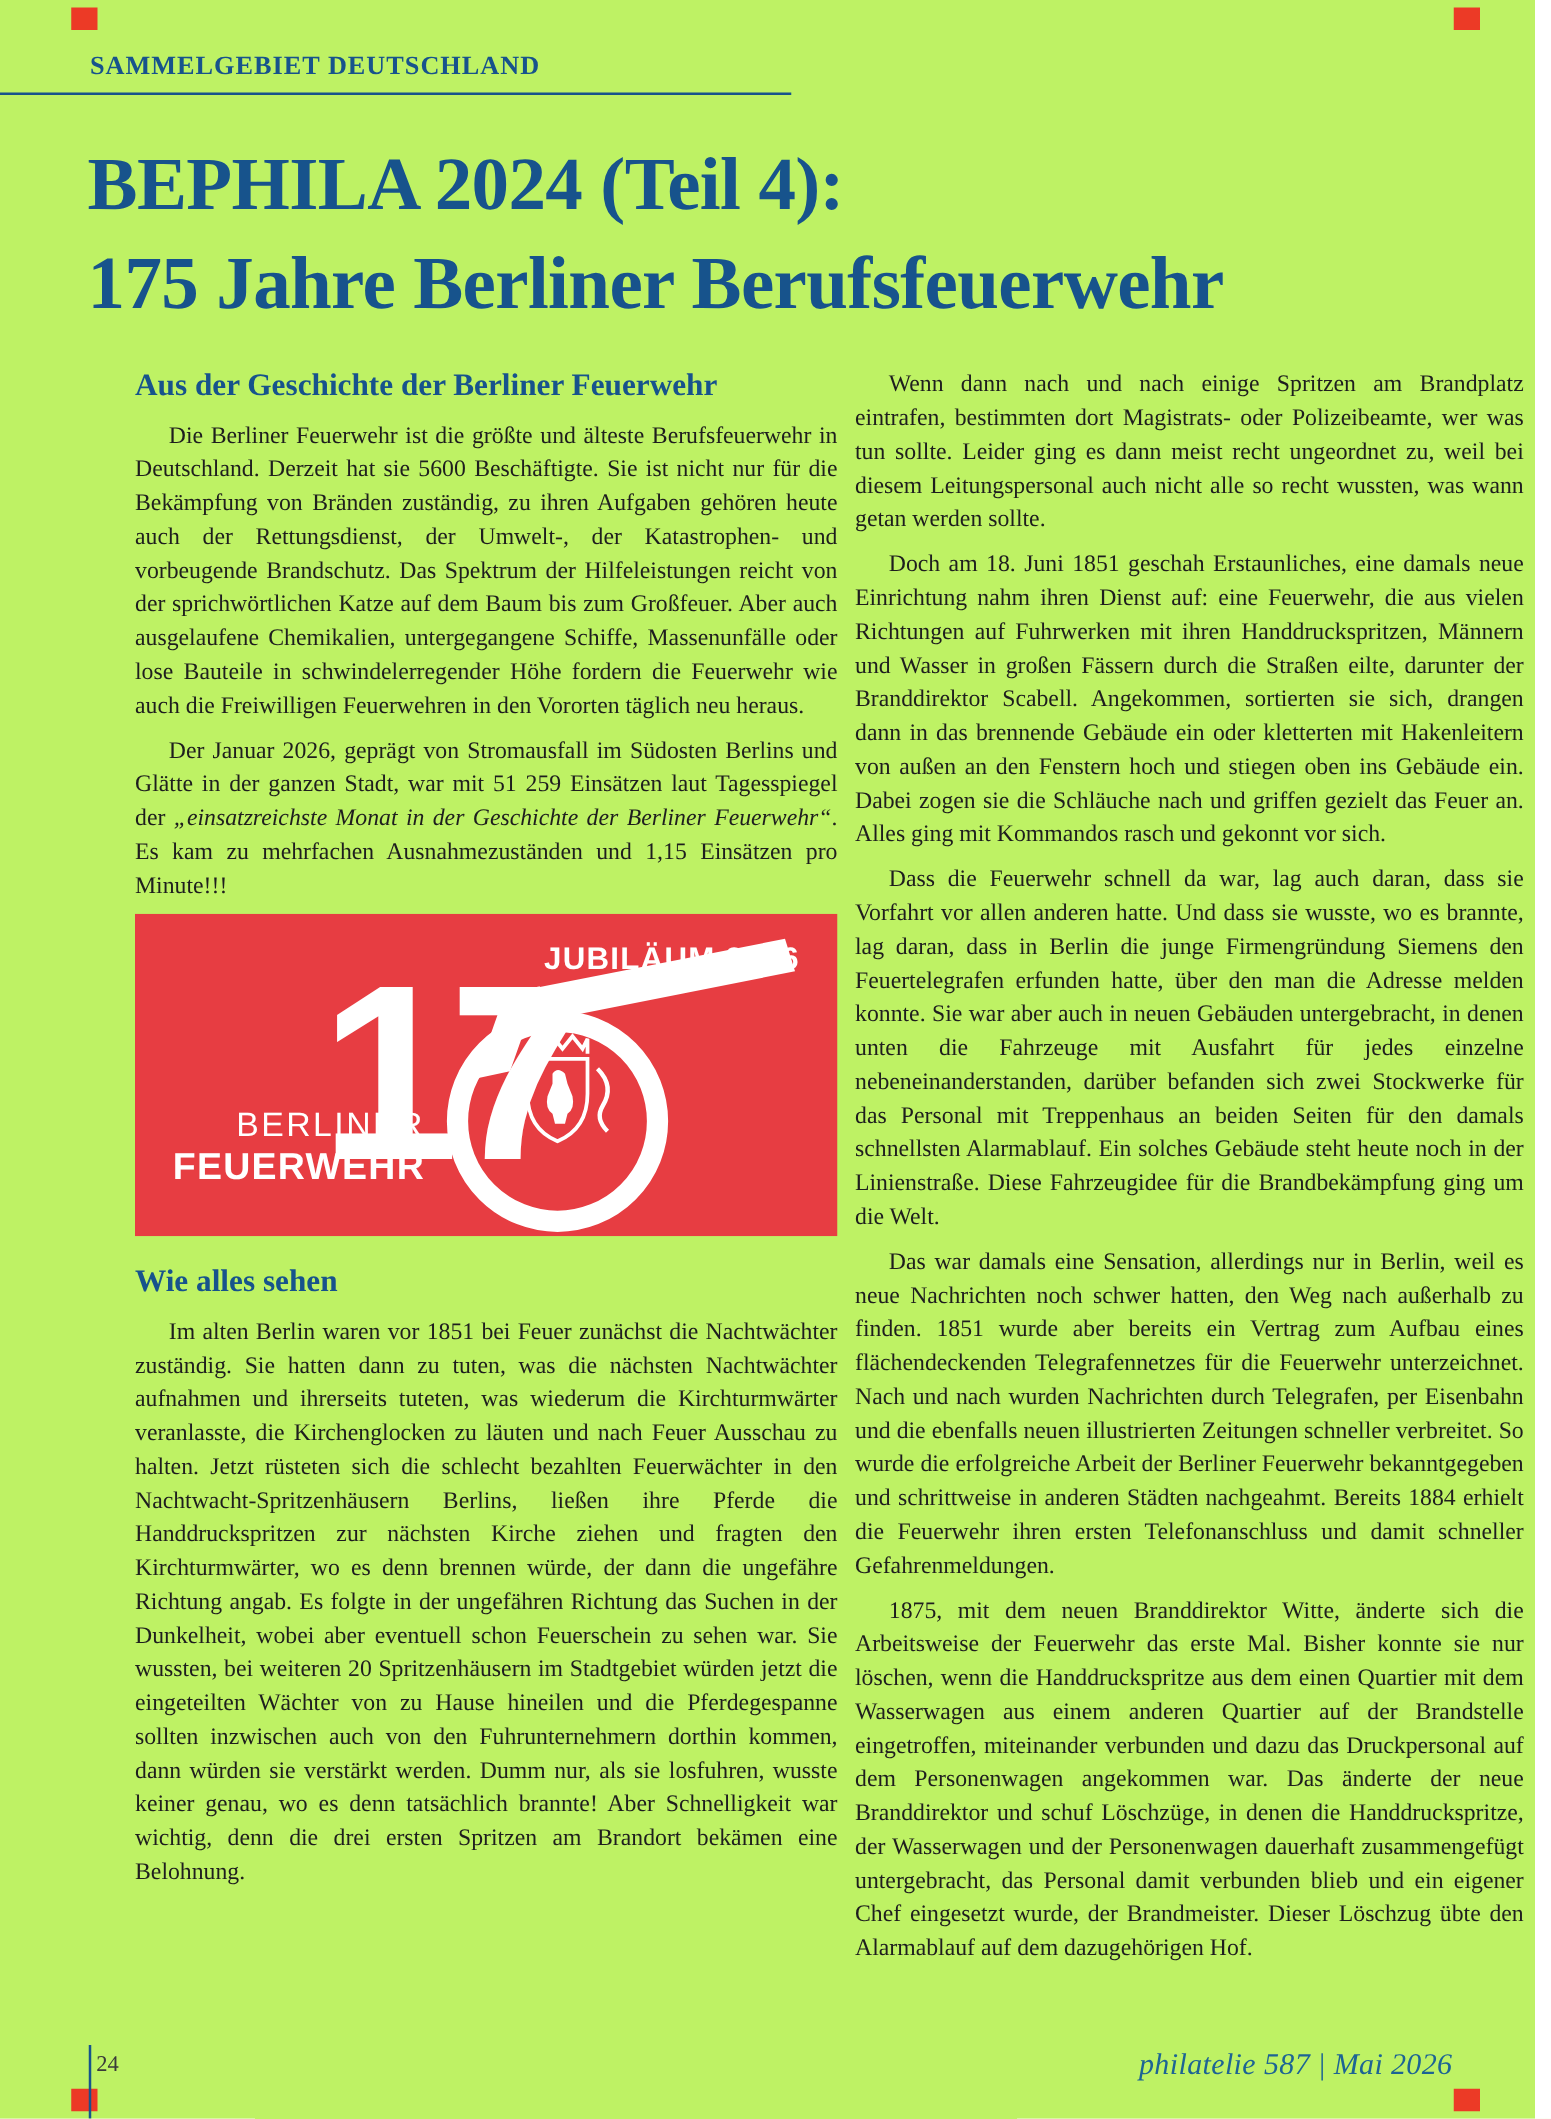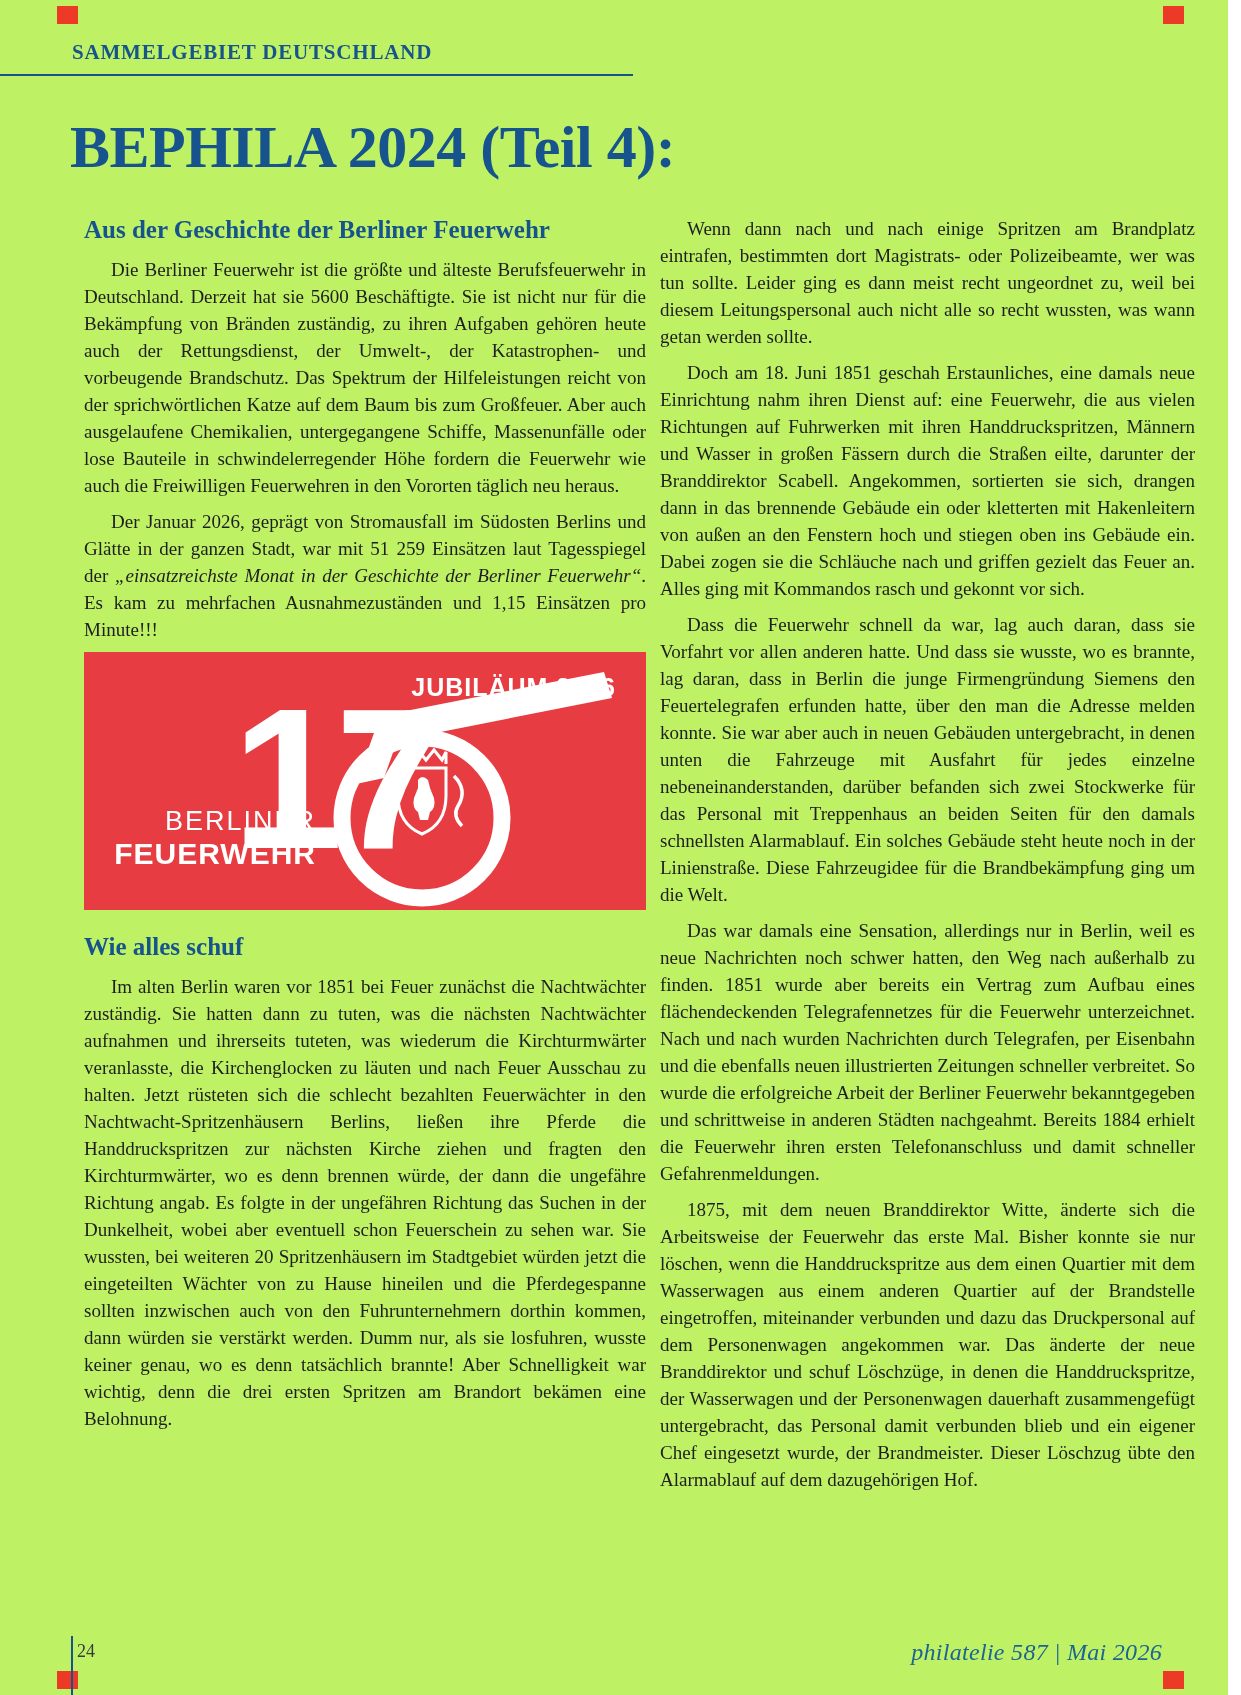--- a/index.html
+++ b/index.html
@@ -19,21 +19,21 @@
     margin:40px 0 0 72px; font-size:21px; font-weight:bold; letter-spacing:0.8px;
     color:#17538c; font-family:"Liberation Serif", serif;
   }
   .header-rule { margin-top:9px; width:633px; height:2px; background:#17538c; }
 
   h1.title {
     margin:32px 0 0 70px; color:#17538c; font-weight:bold;
     font-size:60px; line-height:79px; letter-spacing:-0.5px; width:1130px;
   }
 
-  .cols { display:flex; gap:14px; margin:28px 0 0 84px; width:1111px; }
+  .cols { display:flex; gap:14px; margin:28px 0 0 108px; width:1111px; }
   .col-left  { width:562px; }
   .col-right { width:535px; }
 
   h2.subhead {
     color:#17538c; font-size:25px; font-weight:bold; margin:0 0 11px 0; line-height:30px;
   }
   h2.subhead.second { margin-top:22px; }
 
   p.body {
     font-size:19px; line-height:27px; text-align:justify; text-indent:27px;
@@ -61,20 +61,21 @@
   <div class="corner tl"></div>
   <div class="corner tr"></div>
   <div class="corner bl"></div>
   <div class="corner br"></div>
 
   <div class="kicker">SAMMELGEBIET DEUTSCHLAND</div>
   <div class="header-rule"></div>
 
   <h1 class="title">
     <span>BEPHILA 2024 (Teil 4):</span><br>
+    <span>175 Jahre Berliner Berufsfeuerwehr</span>
   </h1>
 
   <div class="cols">
 
     <div class="col-left">
       <h2 class="subhead">Aus der Geschichte der Berliner Feuerwehr</h2>
       <p class="body">Die Berliner Feuerwehr ist die größte und älteste Berufsfeuerwehr in Deutschland. Derzeit hat sie 5600 Beschäftigte. Sie ist nicht nur für die Bekämpfung von Bränden zuständig, zu ihren Aufgaben gehören heute auch der Rettungsdienst, der Umwelt-, der Katastrophen- und vorbeugende Brandschutz. Das Spektrum der Hilfeleistungen reicht von der sprichwörtlichen Katze auf dem Baum bis zum Großfeuer. Aber auch ausgelaufene Chemikalien, untergegangene Schiffe, Massenunfälle oder lose Bauteile in schwindelerregender Höhe fordern die Feuerwehr wie auch die Freiwilligen Feuerwehren in den Vororten täglich neu heraus.</p>
       <p class="body"><span>Der Januar 2026, geprägt von Stromausfall im Südosten Berlins und Glätte in der ganzen Stadt, war mit 51 259 Einsätzen laut Tagesspiegel der </span><em>„einsatzreichste Monat in der Geschichte der Berliner Feuerwehr“</em><span>. Es kam zu mehrfachen Ausnahmezuständen und 1,15 Einsätzen pro Minute!!!</span></p>
 
       <figure class="logo">
@@ -97,21 +98,21 @@
             <path d="M334,128 q4,-6 10,0 l2,8 l4,10 q2,10 -4,14 l-2,8 h-8 l-2,-8 q-6,-4 -4,-14 l4,-10 z" fill="#ffffff" stroke="none"></path>
             <path d="M306,124 q-14,14 -4,30 q6,10 -4,20" stroke-width="3.5"></path>
             <path d="M370,124 q14,14 4,30 q-6,10 4,20" stroke-width="3.5"></path>
           </g>
 
           <text x="232" y="178" text-anchor="end" fill="#ffffff" font-family="Liberation Sans, sans-serif" font-size="27" font-weight="normal" letter-spacing="2">BERLINER</text>
           <text x="232" y="212" text-anchor="end" fill="#ffffff" font-family="Liberation Sans, sans-serif" font-size="30" font-weight="bold" letter-spacing="1">FEUERWEHR</text>
         </svg>
       </figure>
 
-      <h2 class="subhead second">Wie alles schuf</h2>
+      <h2 class="subhead second">Wie alles sehen</h2>
       <p class="body">Im alten Berlin waren vor 1851 bei Feuer zunächst die Nachtwächter zuständig. Sie hatten dann zu tuten, was die nächsten Nachtwächter aufnahmen und ihrerseits tuteten, was wiederum die Kirchturmwärter veranlasste, die Kirchenglocken zu läuten und nach Feuer Ausschau zu halten. Jetzt rüsteten sich die schlecht bezahlten Feuerwächter in den Nachtwacht-Spritzenhäusern Berlins, ließen ihre Pferde die Handdruckspritzen zur nächsten Kirche ziehen und fragten den Kirchturmwärter, wo es denn brennen würde, der dann die ungefähre Richtung angab. Es folgte in der ungefähren Richtung das Suchen in der Dunkelheit, wobei aber eventuell schon Feuerschein zu sehen war. Sie wussten, bei weiteren 20 Spritzenhäusern im Stadtgebiet würden jetzt die eingeteilten Wächter von zu Hause hineilen und die Pferdegespanne sollten inzwischen auch von den Fuhrunternehmern dorthin kommen, dann würden sie verstärkt werden. Dumm nur, als sie losfuhren, wusste keiner genau, wo es denn tatsächlich brannte! Aber Schnelligkeit war wichtig, denn die drei ersten Spritzen am Brandort bekämen eine Belohnung.</p>
     </div>
 
     <div class="col-right">
       <p class="body">Wenn dann nach und nach einige Spritzen am Brandplatz eintrafen, bestimmten dort Magistrats- oder Polizeibeamte, wer was tun sollte. Leider ging es dann meist recht ungeordnet zu, weil bei diesem Leitungspersonal auch nicht alle so recht wussten, was wann getan werden sollte.</p>
       <p class="body">Doch am 18. Juni 1851 geschah Erstaunliches, eine damals neue Einrichtung nahm ihren Dienst auf: eine Feuerwehr, die aus vielen Richtungen auf Fuhrwerken mit ihren Handdruckspritzen, Männern und Wasser in großen Fässern durch die Straßen eilte, darunter der Branddirektor Scabell. Angekommen, sortierten sie sich, drangen dann in das brennende Gebäude ein oder kletterten mit Hakenleitern von außen an den Fenstern hoch und stiegen oben ins Gebäude ein. Dabei zogen sie die Schläuche nach und griffen gezielt das Feuer an. Alles ging mit Kommandos rasch und gekonnt vor sich.</p>
       <p class="body">Dass die Feuerwehr schnell da war, lag auch daran, dass sie Vorfahrt vor allen anderen hatte. Und dass sie wusste, wo es brannte, lag daran, dass in Berlin die junge Firmengründung Siemens den Feuertelegrafen erfunden hatte, über den man die Adresse melden konnte. Sie war aber auch in neuen Gebäuden untergebracht, in denen unten die Fahrzeuge mit Ausfahrt für jedes einzelne nebeneinanderstanden, darüber befanden sich zwei Stockwerke für das Personal mit Treppenhaus an beiden Seiten für den damals schnellsten Alarmablauf. Ein solches Gebäude steht heute noch in der Linienstraße. Diese Fahrzeugidee für die Brandbekämpfung ging um die Welt.</p>
       <p class="body">Das war damals eine Sensation, allerdings nur in Berlin, weil es neue Nachrichten noch schwer hatten, den Weg nach außerhalb zu finden. 1851 wurde aber bereits ein Vertrag zum Aufbau eines flächendeckenden Telegrafennetzes für die Feuerwehr unterzeichnet. Nach und nach wurden Nachrichten durch Telegrafen, per Eisenbahn und die ebenfalls neuen illustrierten Zeitungen schneller verbreitet. So wurde die erfolgreiche Arbeit der Berliner Feuerwehr bekanntgegeben und schrittweise in anderen Städten nachgeahmt. Bereits 1884 erhielt die Feuerwehr ihren ersten Telefonanschluss und damit schneller Gefahrenmeldungen.</p>
       <p class="body">1875, mit dem neuen Branddirektor Witte, änderte sich die Arbeitsweise der Feuerwehr das erste Mal. Bisher konnte sie nur löschen, wenn die Handdruckspritze aus dem einen Quartier mit dem Wasserwagen aus einem anderen Quartier auf der Brandstelle eingetroffen, miteinander verbunden und dazu das Druckpersonal auf dem Personenwagen angekommen war. Das änderte der neue Branddirektor und schuf Löschzüge, in denen die Handdruckspritze, der Wasserwagen und der Personenwagen dauerhaft zusammengefügt untergebracht, das Personal damit verbunden blieb und ein eigener Chef eingesetzt wurde, der Brandmeister. Dieser Löschzug übte den Alarmablauf auf dem dazugehörigen Hof.</p>
     </div>

